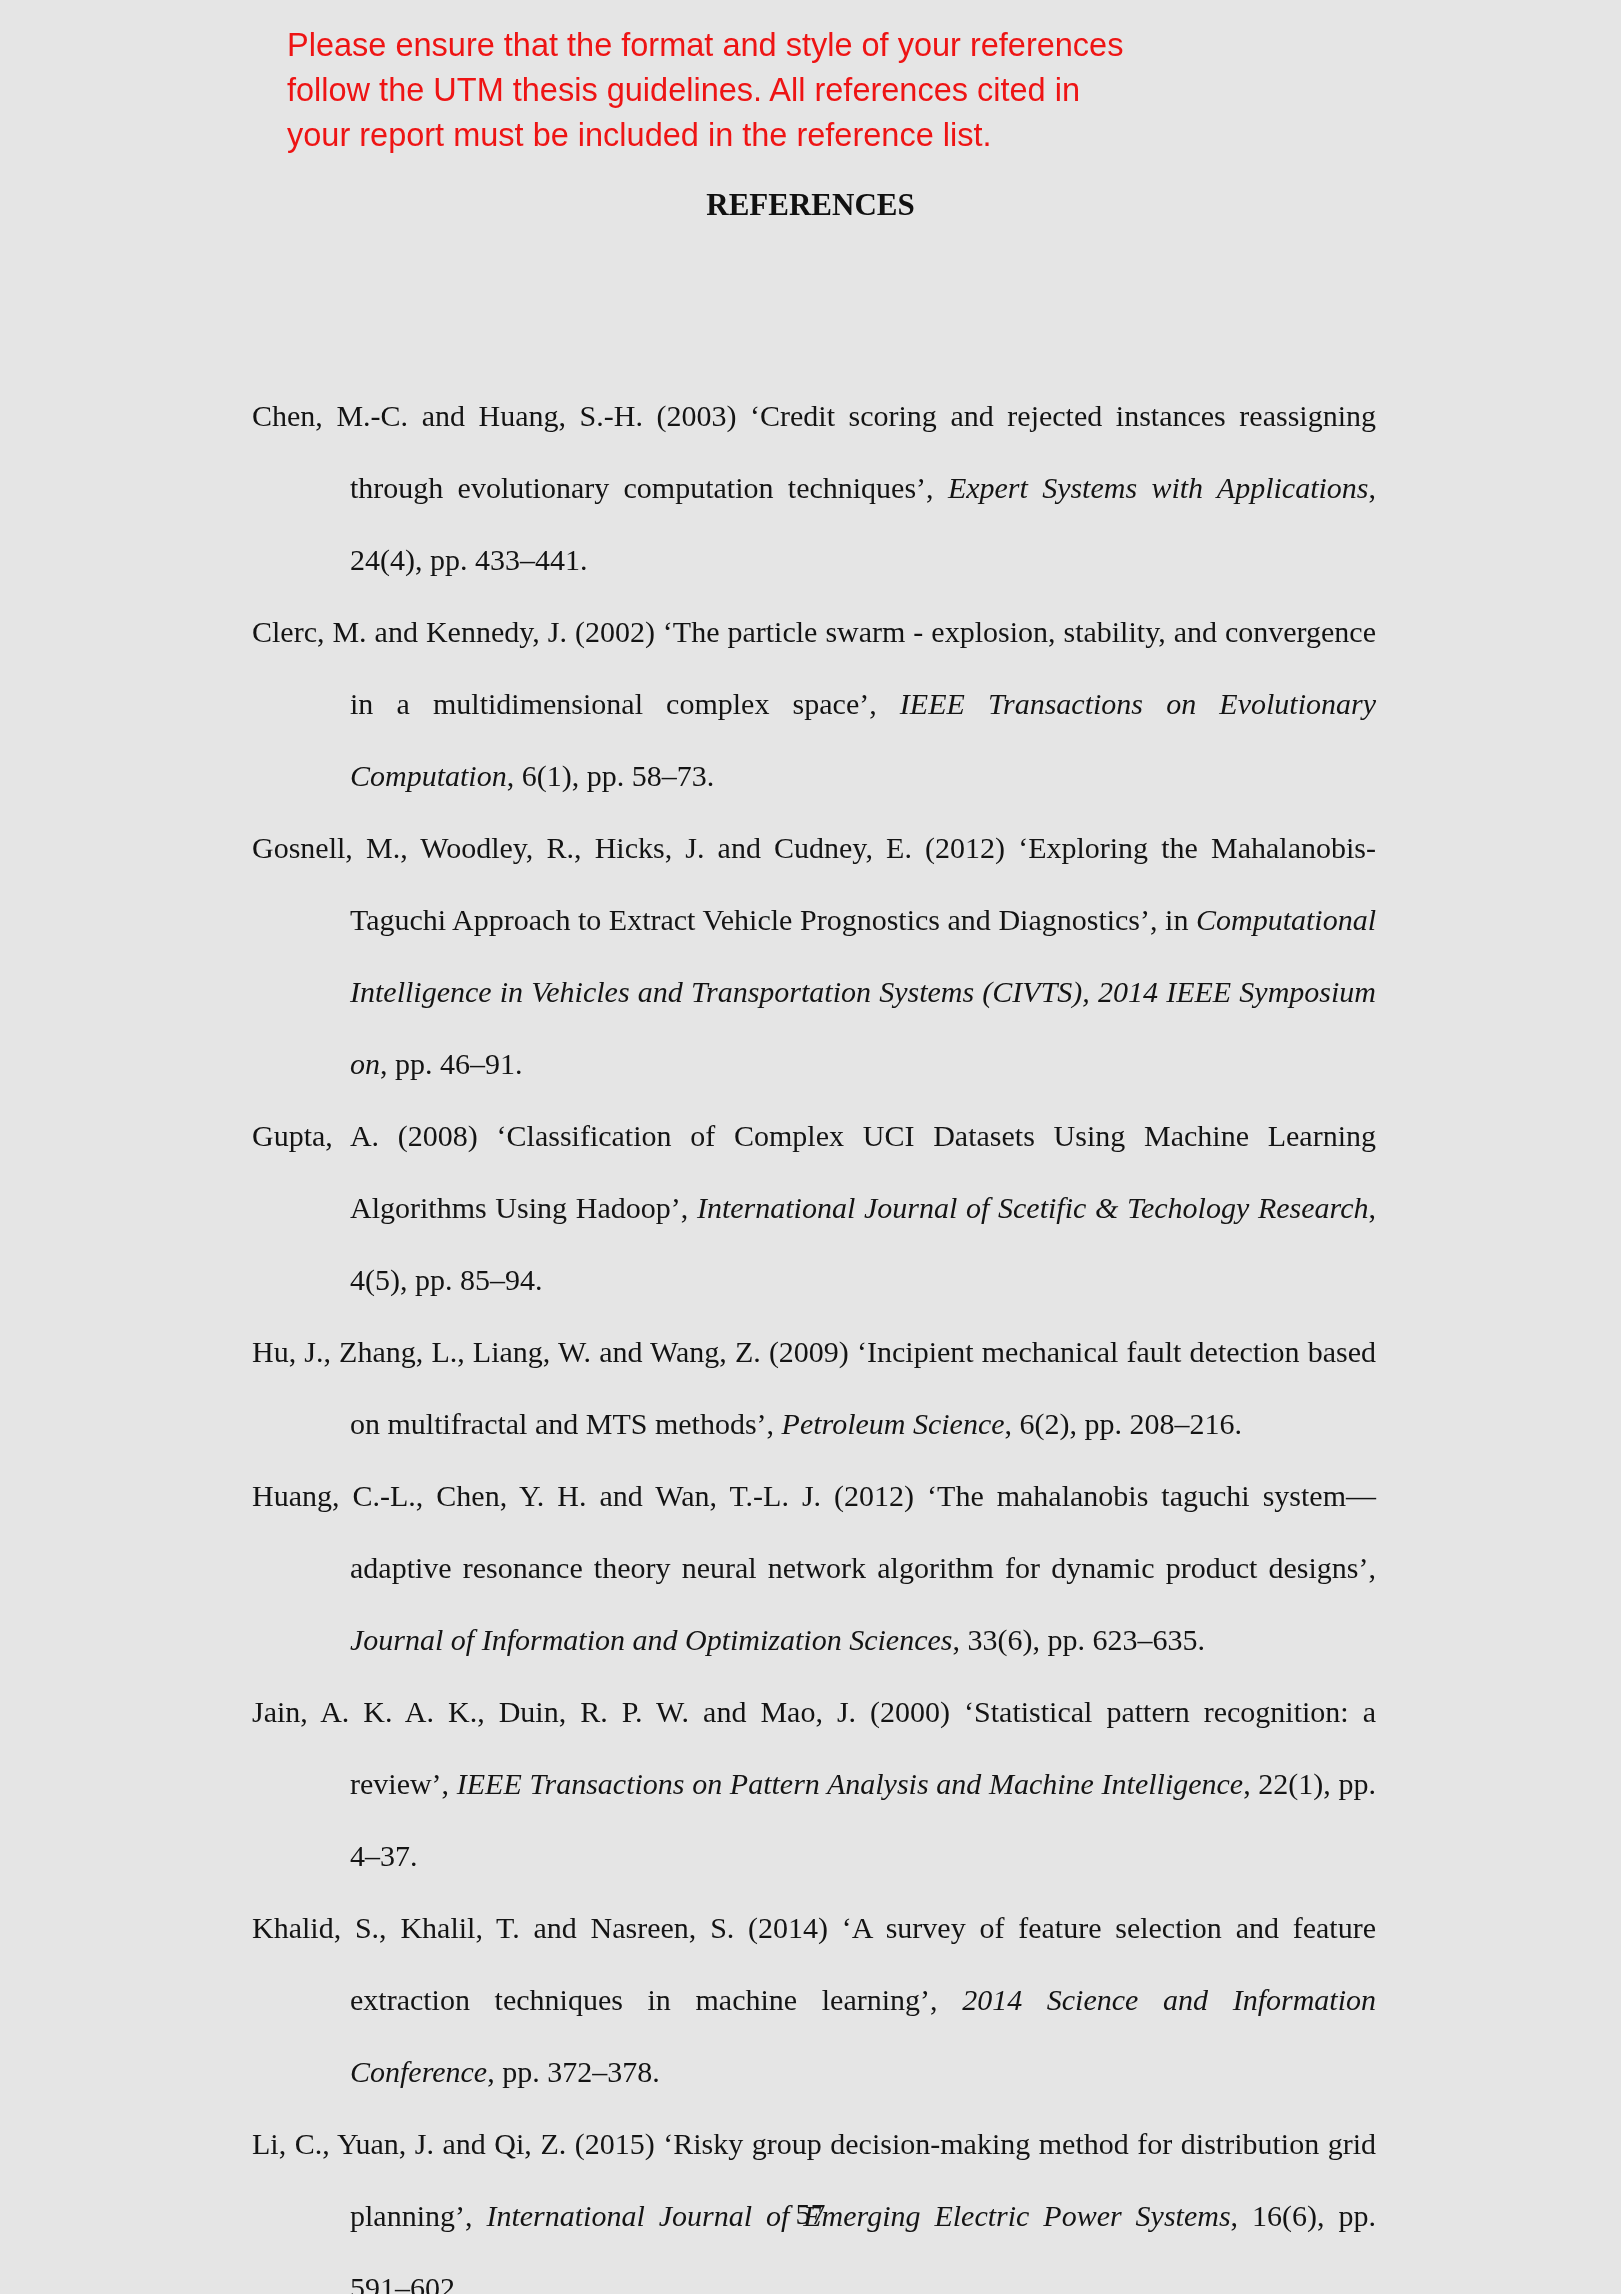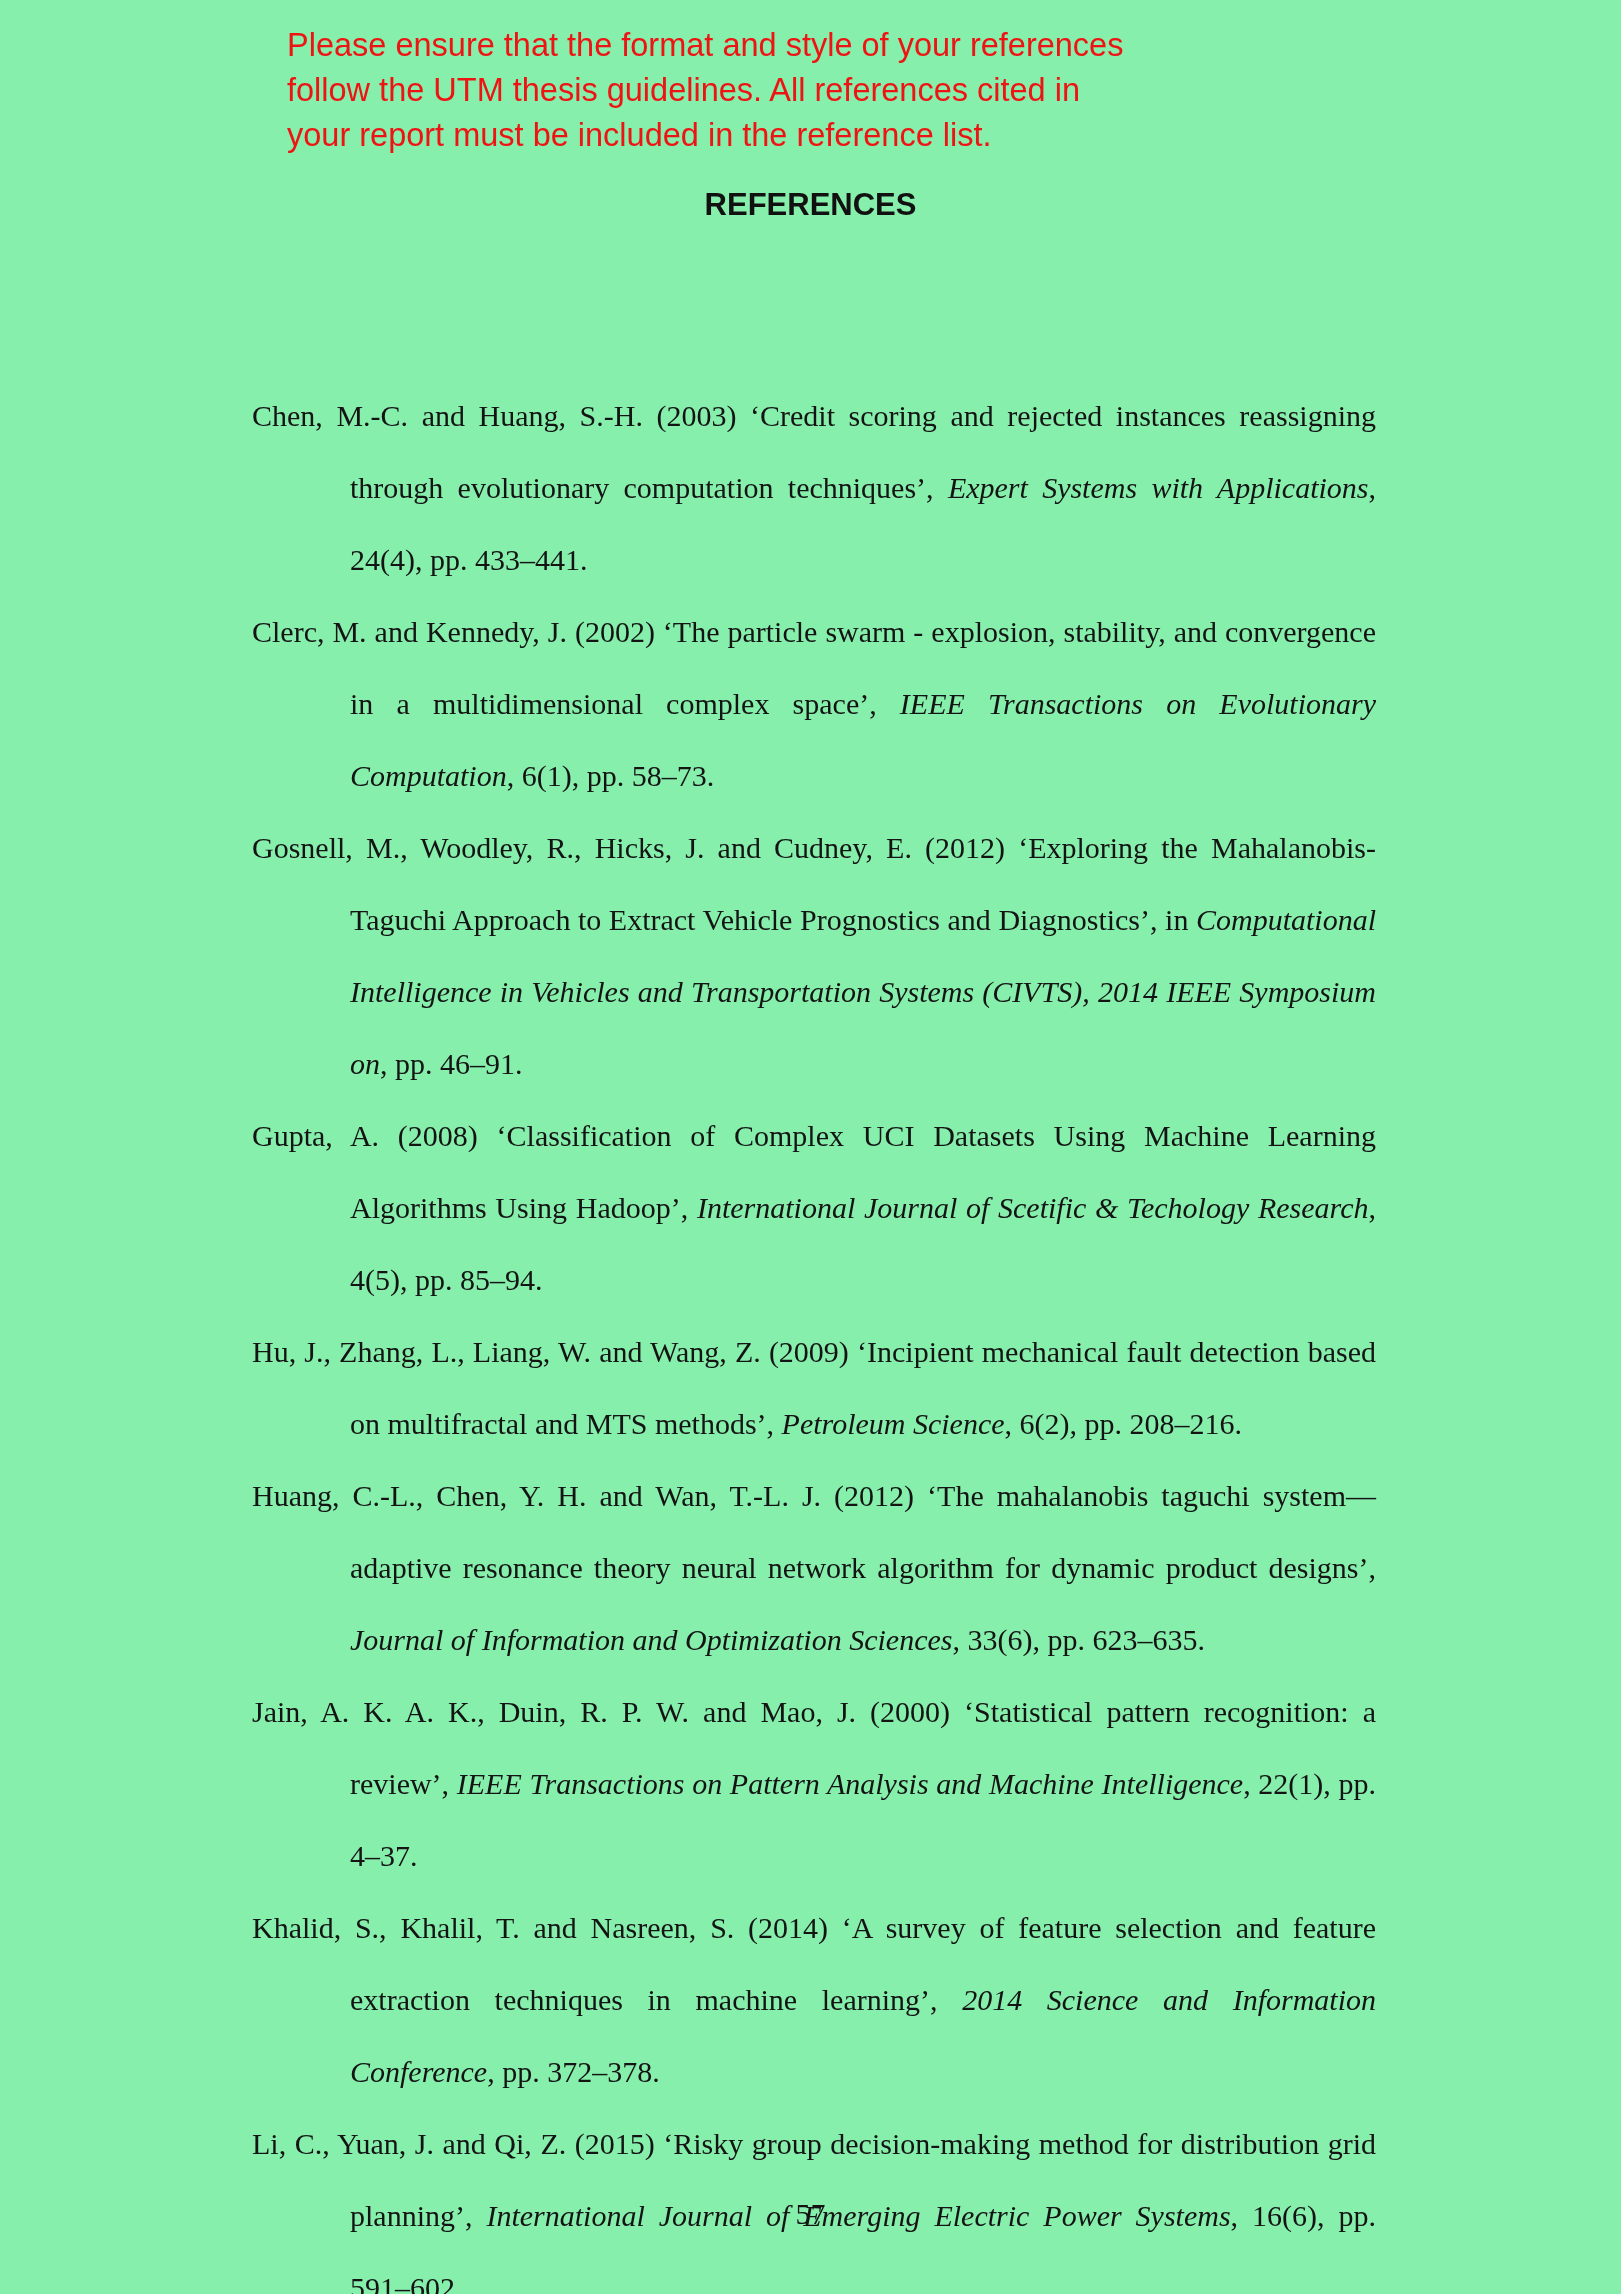--- a/index.html
+++ b/index.html
@@ -4,21 +4,21 @@
 <style>
   html, body {
     margin: 0;
     padding: 0;
     background: #ffffff;
   }
   .page {
     position: relative;
     width: 1621px;
     height: 2294px;
-    background: #86efac;
+    background: #e5e5e5;
     overflow: hidden;
     font-family: "Liberation Serif", serif;
     color: #141414;
   }
   .annotation {
     position: absolute;
     left: 287px;
     top: 23px;
     font-family: "Liberation Sans", sans-serif;
     font-size: 32.5px;
@@ -27,21 +27,21 @@
     letter-spacing: 0px;
     white-space: nowrap;
   }
   .heading {
     position: absolute;
     top: 187px;
     left: 0;
     width: 100%;
     margin: 0;
     text-align: center;
-    font-family: Liberation Sans, sans-serif;
+    font-family: Liberation Serif, serif;
     font-size: 31px;
     font-weight: bold;
     color: #111111;
   }
   .ref-list {
     position: absolute;
     left: 252px;
     top: 380px;
     width: 1124px;
     font-family: "Liberation Serif", serif;

